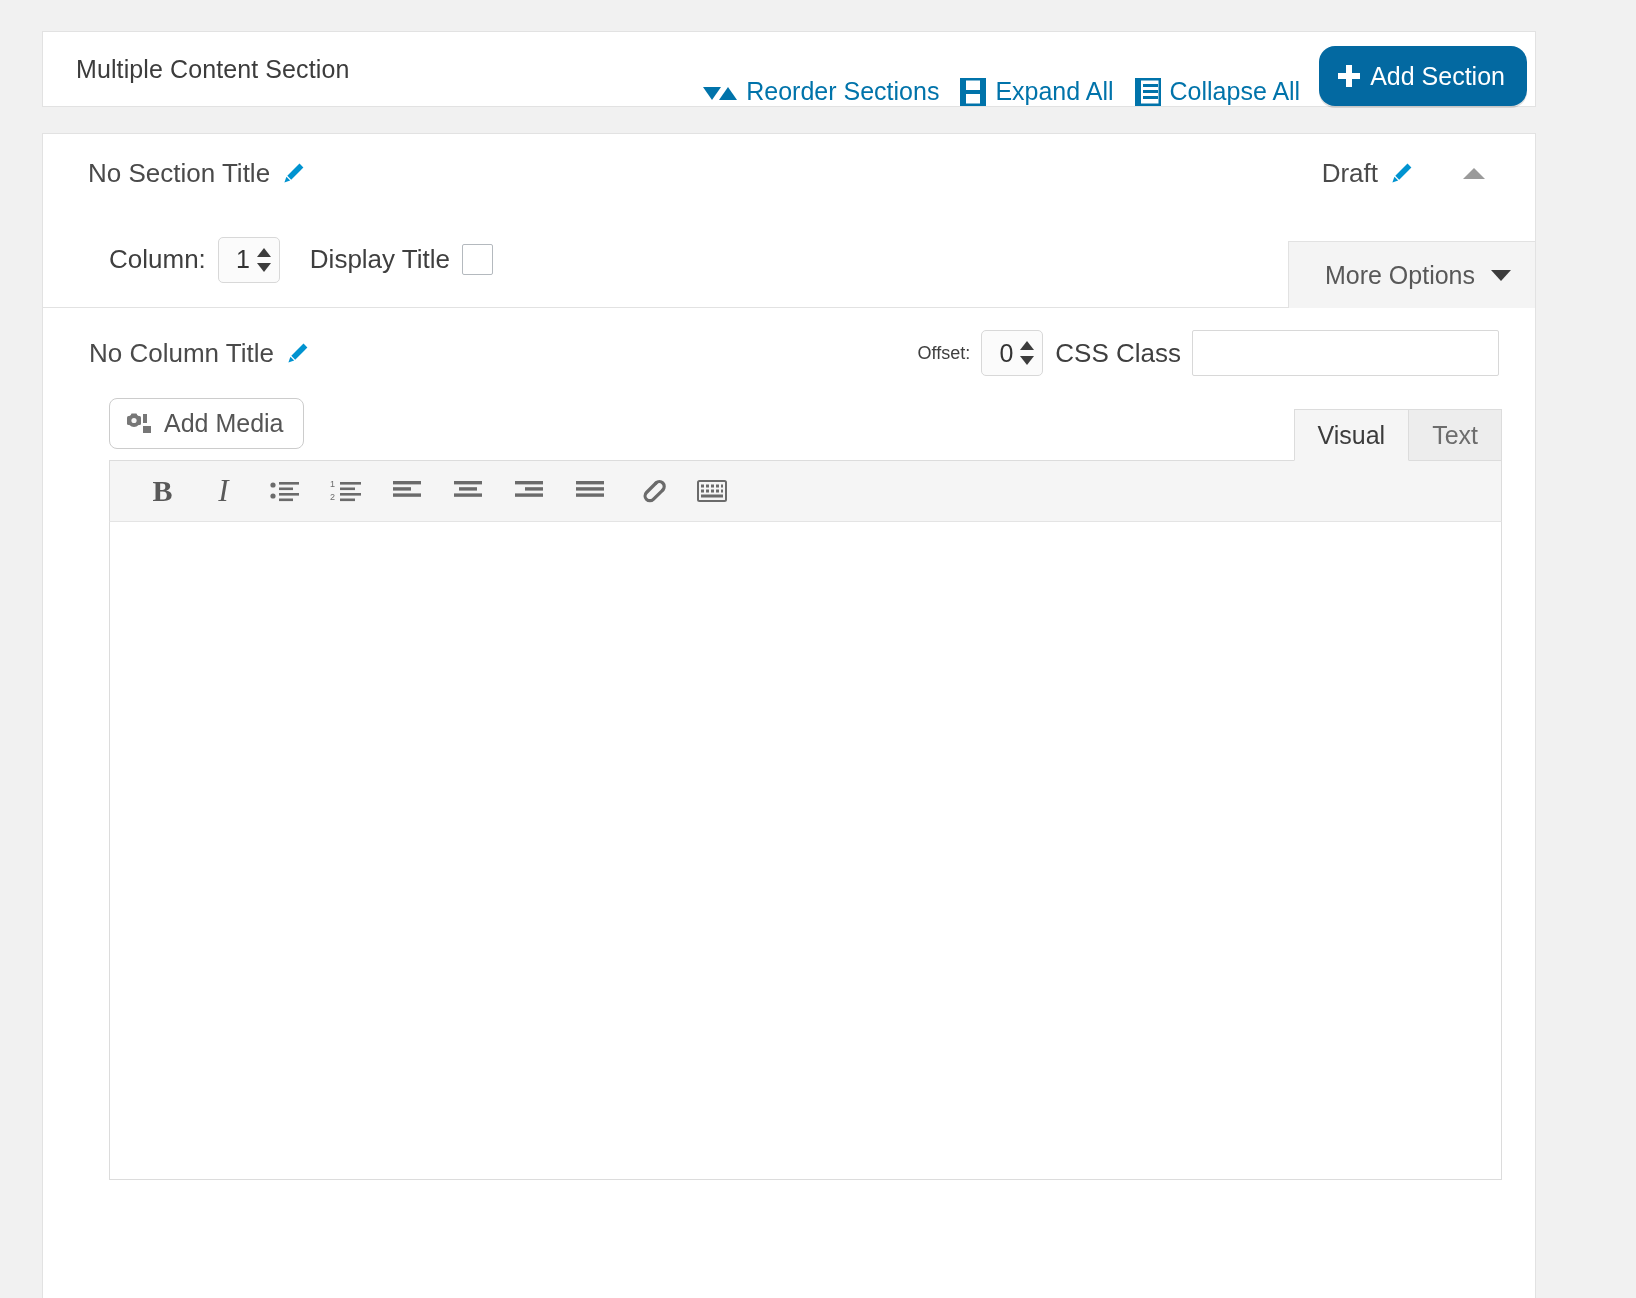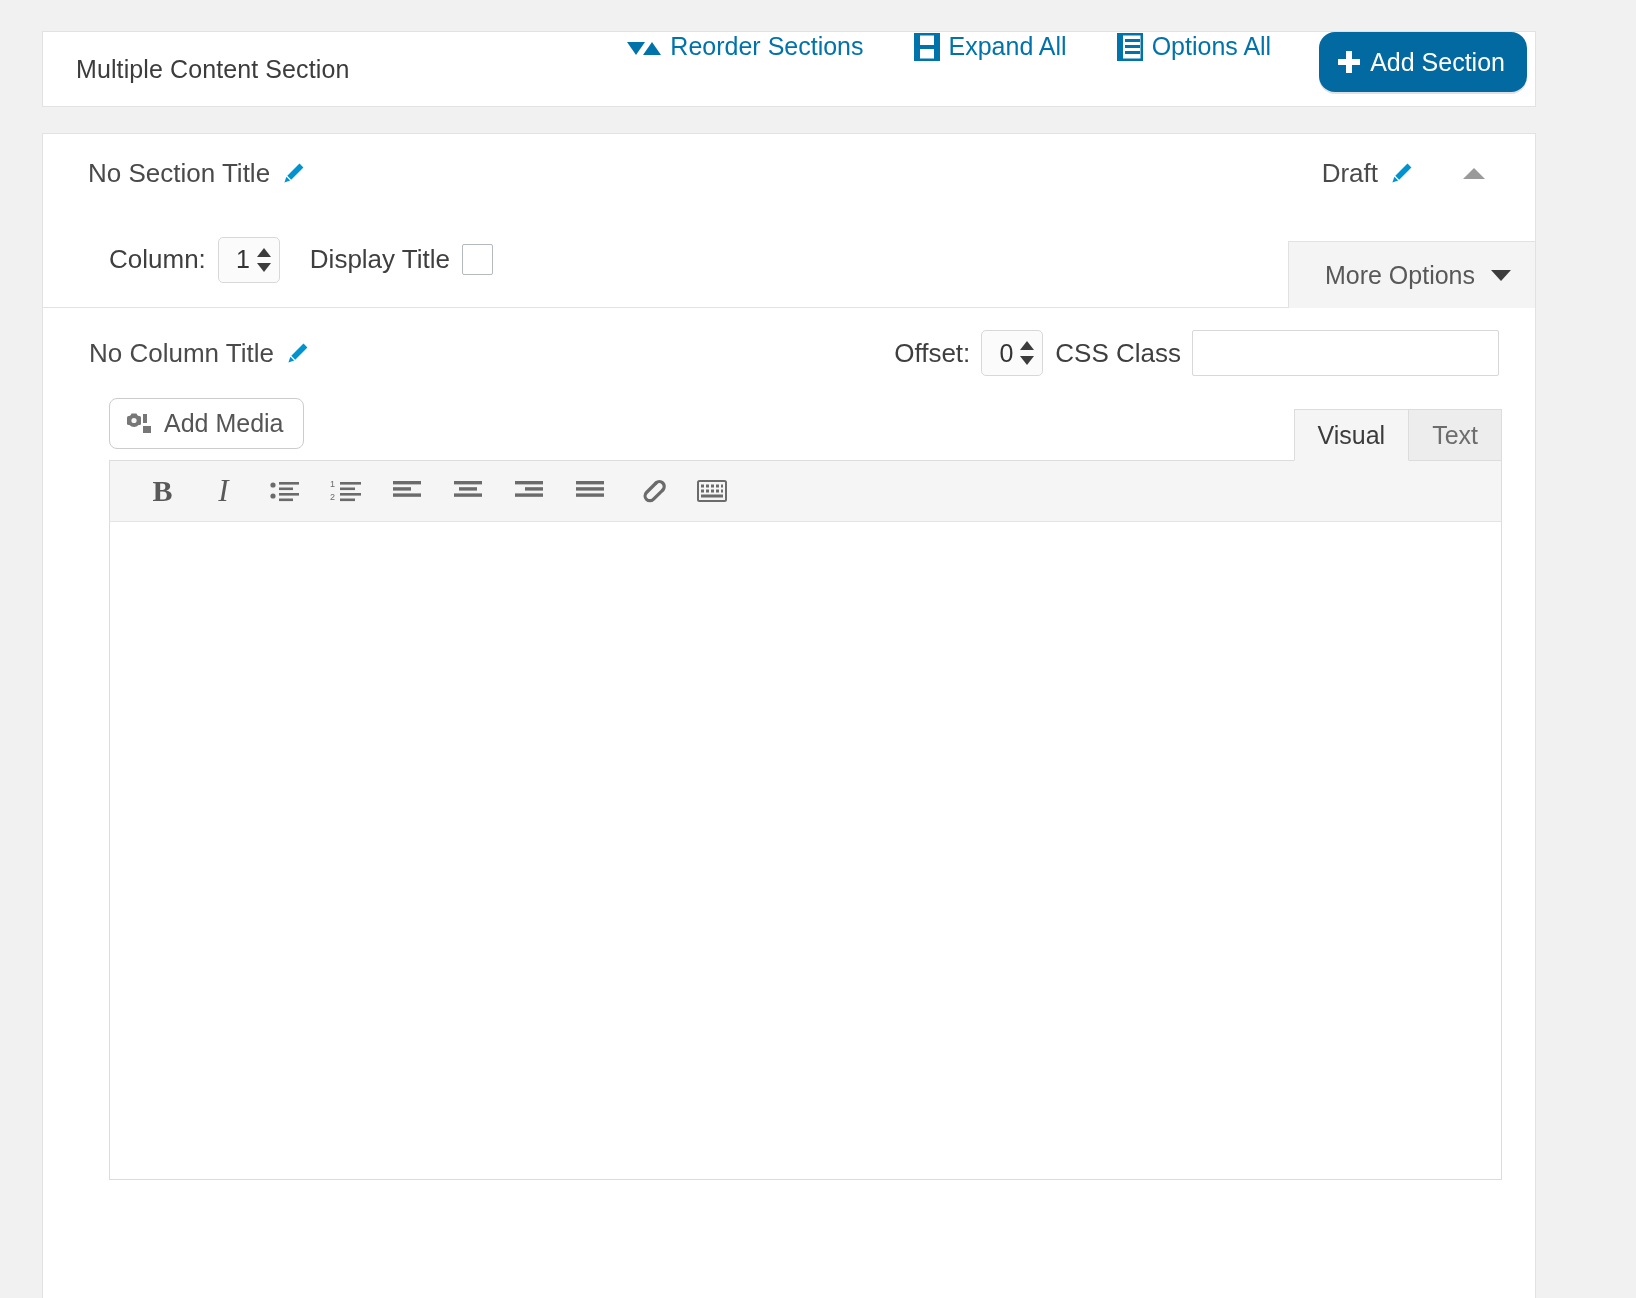--- a/index.html
+++ b/index.html
@@ -26,23 +26,22 @@
   }
   .header-title {
     font-size: 25px;
     color: #3c3c3c;
     letter-spacing: 0.1px;
     white-space: nowrap;
   }
   .header-tools {
     margin-left: auto;
     display: flex;
-    align-items: flex-start;
+    align-items: flex-end;
     height: 100%;
-    gap: 29px;
   }
   .tool-link {
     display: flex;
     align-items: center;
     gap: 9px;
     color: #0073aa;
     font-size: 25px;
     text-decoration: none;
     white-space: nowrap;
     margin-right: 21px;
@@ -271,21 +270,21 @@
     color: #4a4a4a;
     white-space: nowrap;
   }
   .col-right {
     margin-left: auto;
     display: flex;
     align-items: center;
     padding-right: 36px;
   }
   .offset-label {
-    font-size: 26px;
+    font-size: 18px;
     color: #3f3f3f;
     margin-right: 11px;
   }
   .css-class-label {
     font-size: 26px;
     color: #3f3f3f;
     margin: 0 11px 0 12px;
   }
   .css-class-input {
     width: 307px;
@@ -412,21 +411,21 @@
       <a class="tool-link">
         <span class="ico ico-collapse">
           <svg width="26" height="28" viewBox="0 0 26 28">
             <rect x="1" y="1" width="24" height="26" fill="none" stroke="#0073aa" stroke-width="3"></rect>
             <rect x="1" y="1" width="5" height="26" fill="#0073aa"></rect>
             <rect x="8" y="6" width="15" height="3" fill="#0073aa"></rect>
             <rect x="8" y="12" width="15" height="3" fill="#0073aa"></rect>
             <rect x="8" y="18" width="15" height="3" fill="#0073aa"></rect>
           </svg>
         </span>
-        <span>Options All</span>
+        <span>Collapse All</span>
       </a>
 
       <button class="add-section-btn">
         <span class="plus-glyph"></span>
         <span>Add Section</span>
       </button>
     </div>
   </div>
 
   <div class="section-panel">

